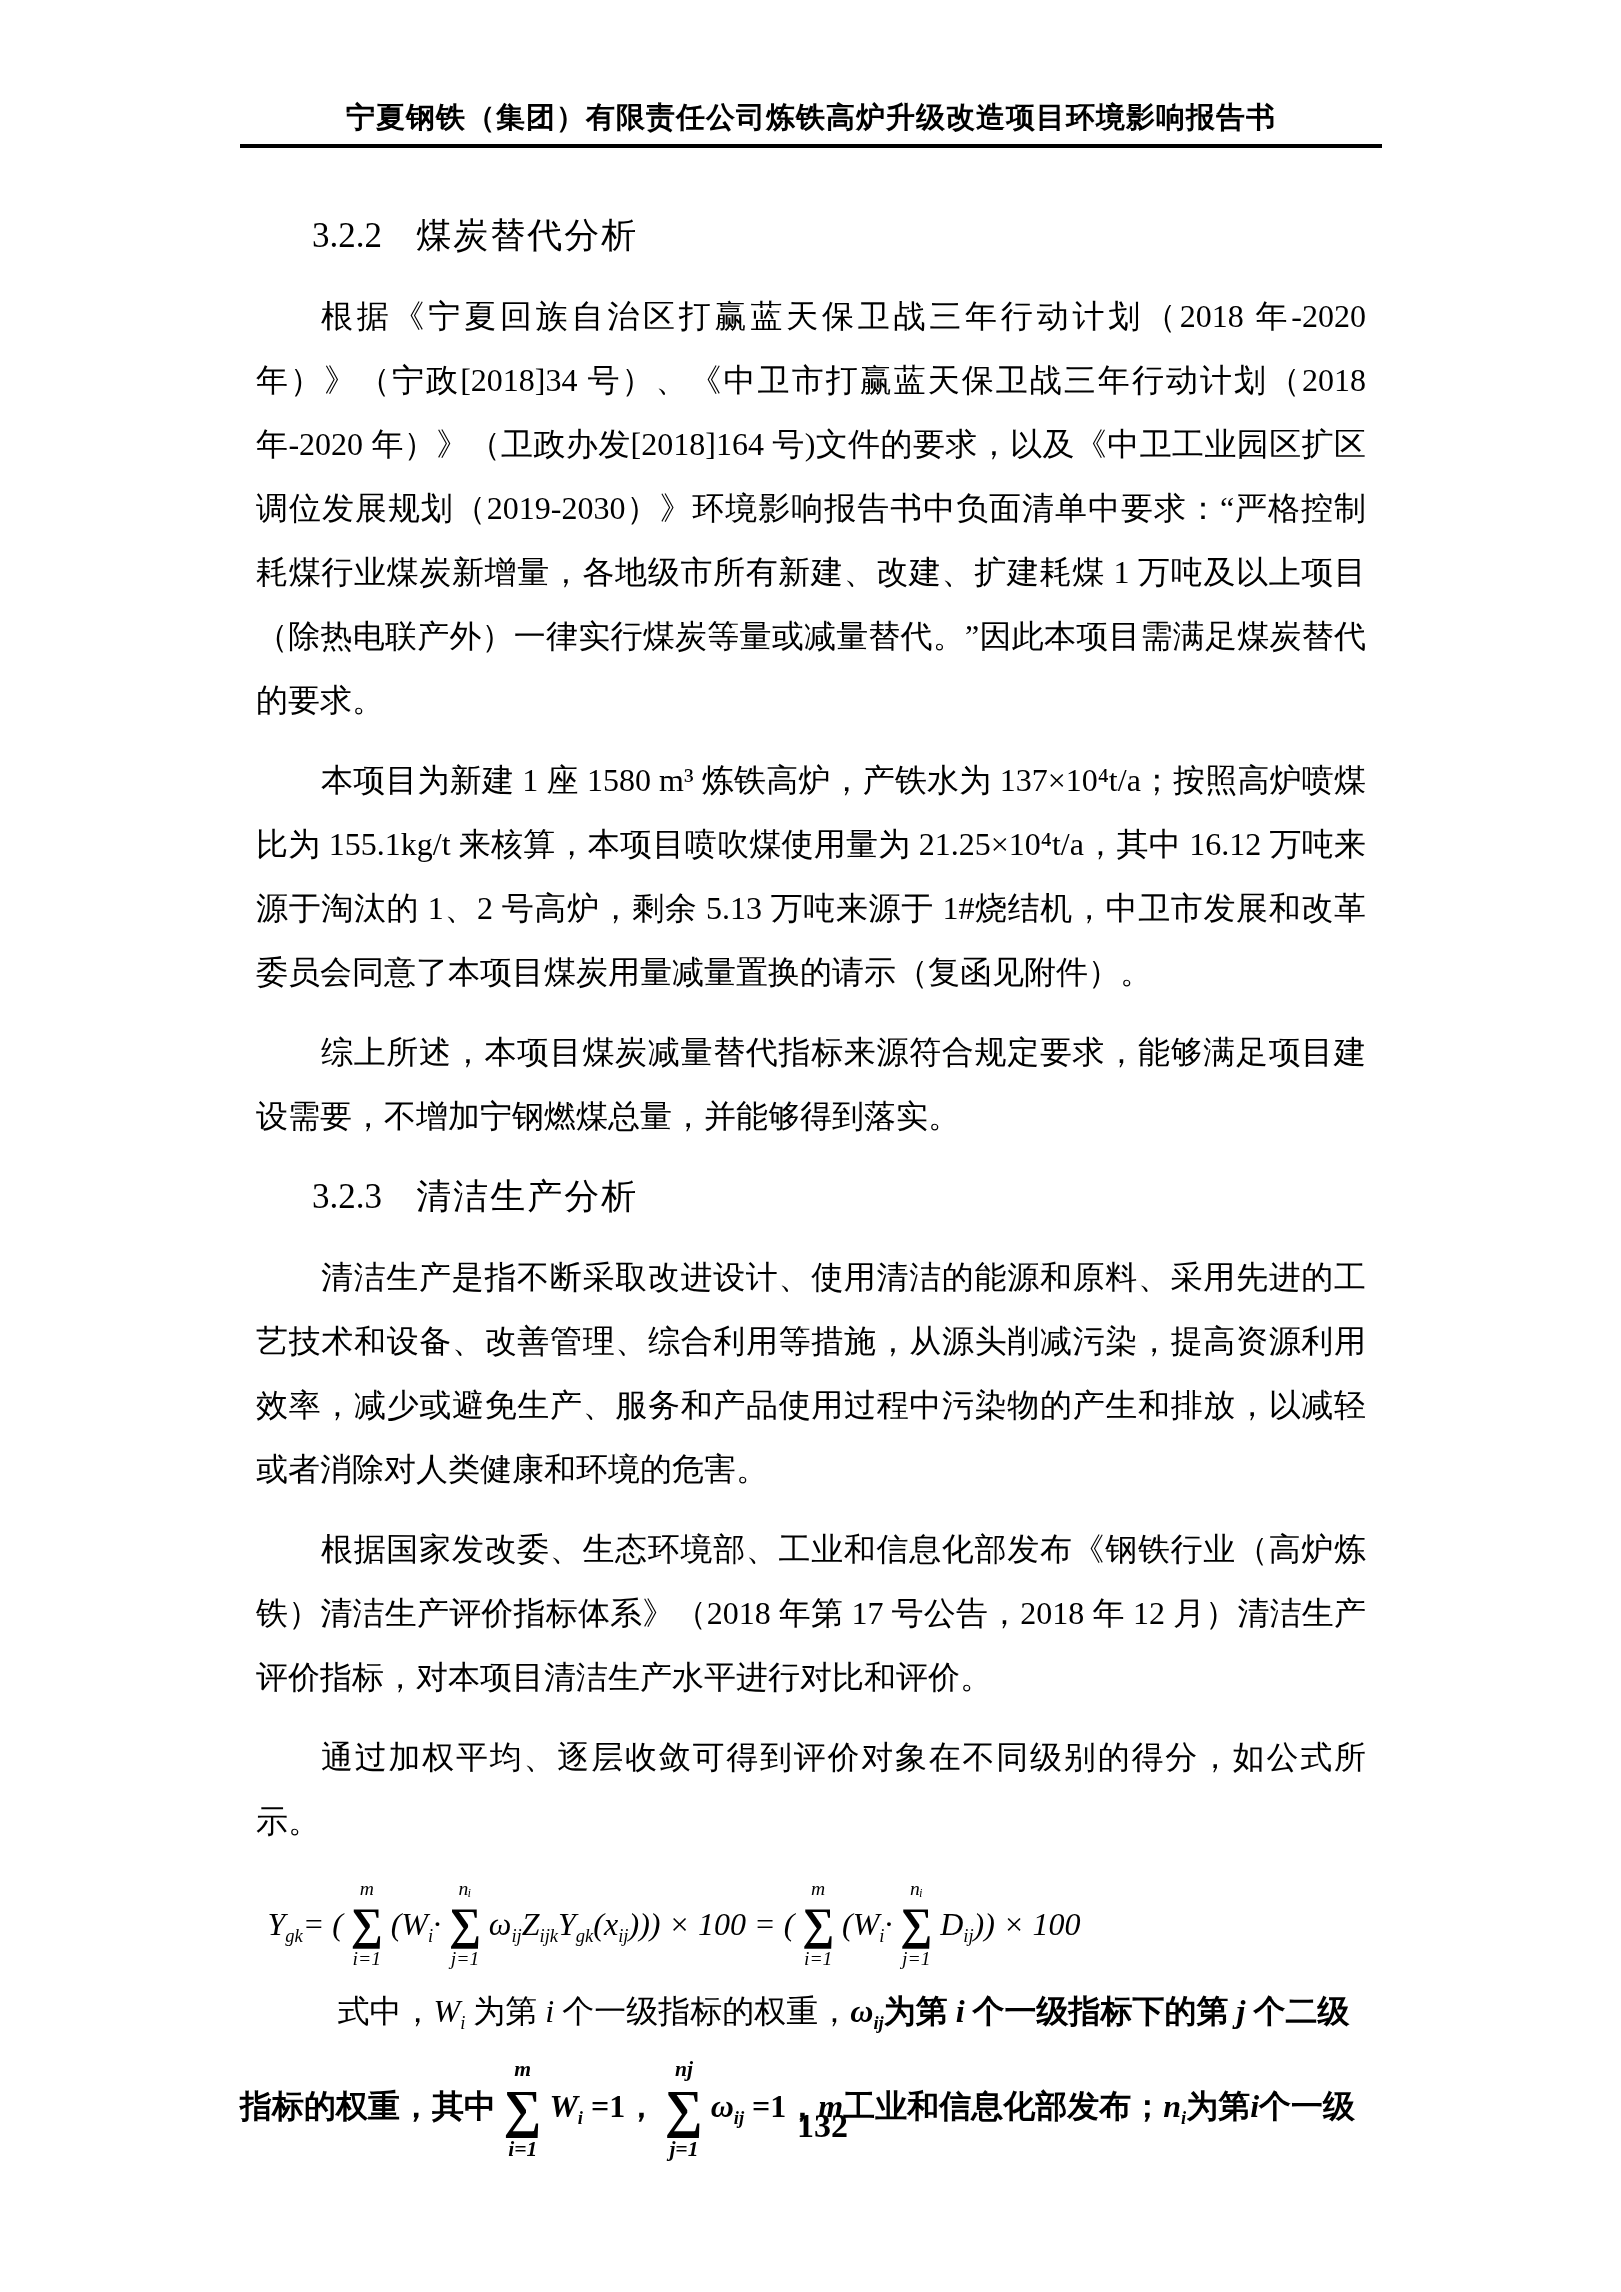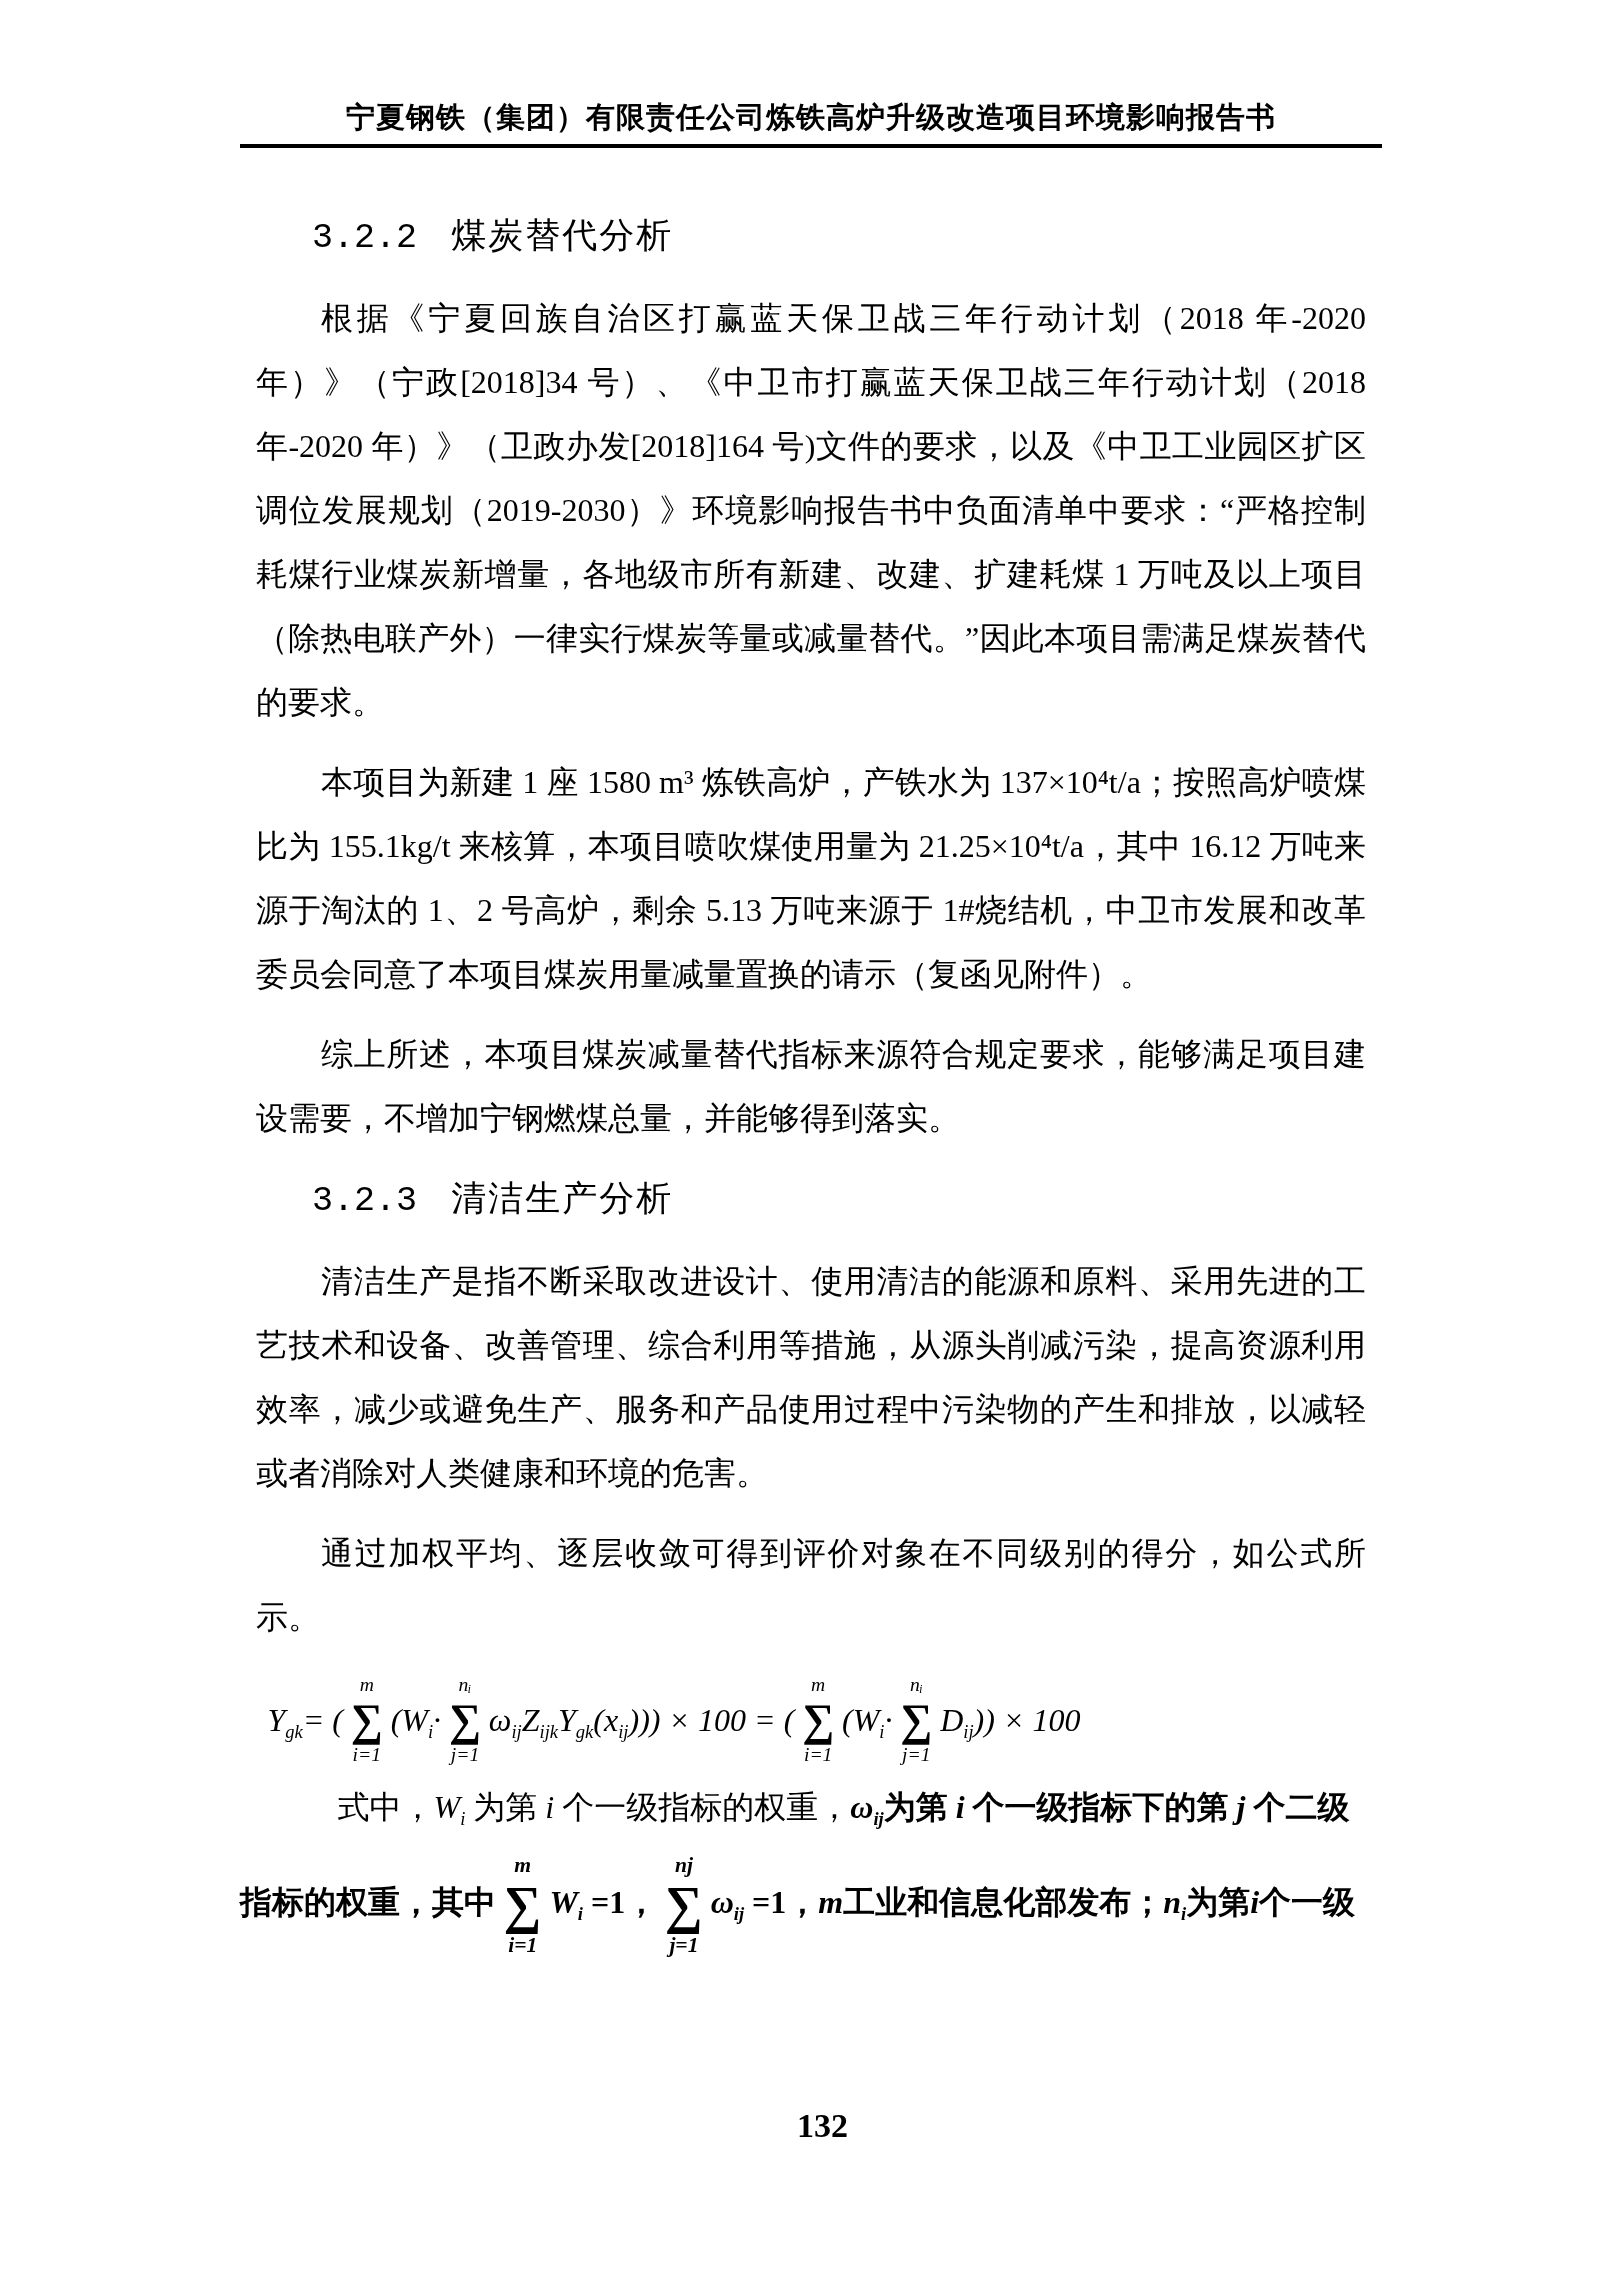--- a/index.html
+++ b/index.html
@@ -27,21 +27,21 @@
   }
   .content {
     position:absolute; top:186px; left:240px; width:1142px;
   }
   h2.sec {
     margin:17.6px 0 14.7px 72px;
     font-size:35px;
     font-weight:normal;
     line-height:64px;
   }
-  .sec-num { margin-right:25.5px;font-family:Liberation Mono, monospace; }
+  .sec-num { margin-right:25.5px; }
   .sec-title { letter-spacing:2px; }
   p.body-p {
     margin:16px;
     font-size:32px;
     line-height:64px;
     text-align:justify;
     text-indent:65px;
   }
   
   .formula-main {
@@ -108,20 +108,21 @@
 
     <p class="body-p">综上所述，本项目煤炭减量替代指标来源符合规定要求，能够满足项目建设需要，不增加宁钢燃煤总量，并能够得到落实。</p>
 
     <h2 class="sec">
       <span class="sec-num">3.2.3</span>
       <span class="sec-title">清洁生产分析</span>
     </h2>
 
     <p class="body-p">清洁生产是指不断采取改进设计、使用清洁的能源和原料、采用先进的工艺技术和设备、改善管理、综合利用等措施，从源头削减污染，提高资源利用效率，减少或避免生产、服务和产品使用过程中污染物的产生和排放，以减轻或者消除对人类健康和环境的危害。</p>
 
+    <p class="body-p">根据国家发改委、生态环境部、工业和信息化部发布《钢铁行业（高炉炼铁）清洁生产评价指标体系》（2018 年第 17 号公告，2018 年 12 月）清洁生产评价指标，对本项目清洁生产水平进行对比和评价。</p>
 
     <p class="body-p">通过加权平均、逐层收敛可得到评价对象在不同级别的得分，如公式所示。</p>
 
     <div class="formula-main">
         <span class="fvar">Y<sub>gk</sub></span>
         <span class="ftxt"> = (</span>
         <span class="sum">
           <span class="lim">m</span>
           <span class="sym">∑</span>
           <span class="lim">i=1</span>

